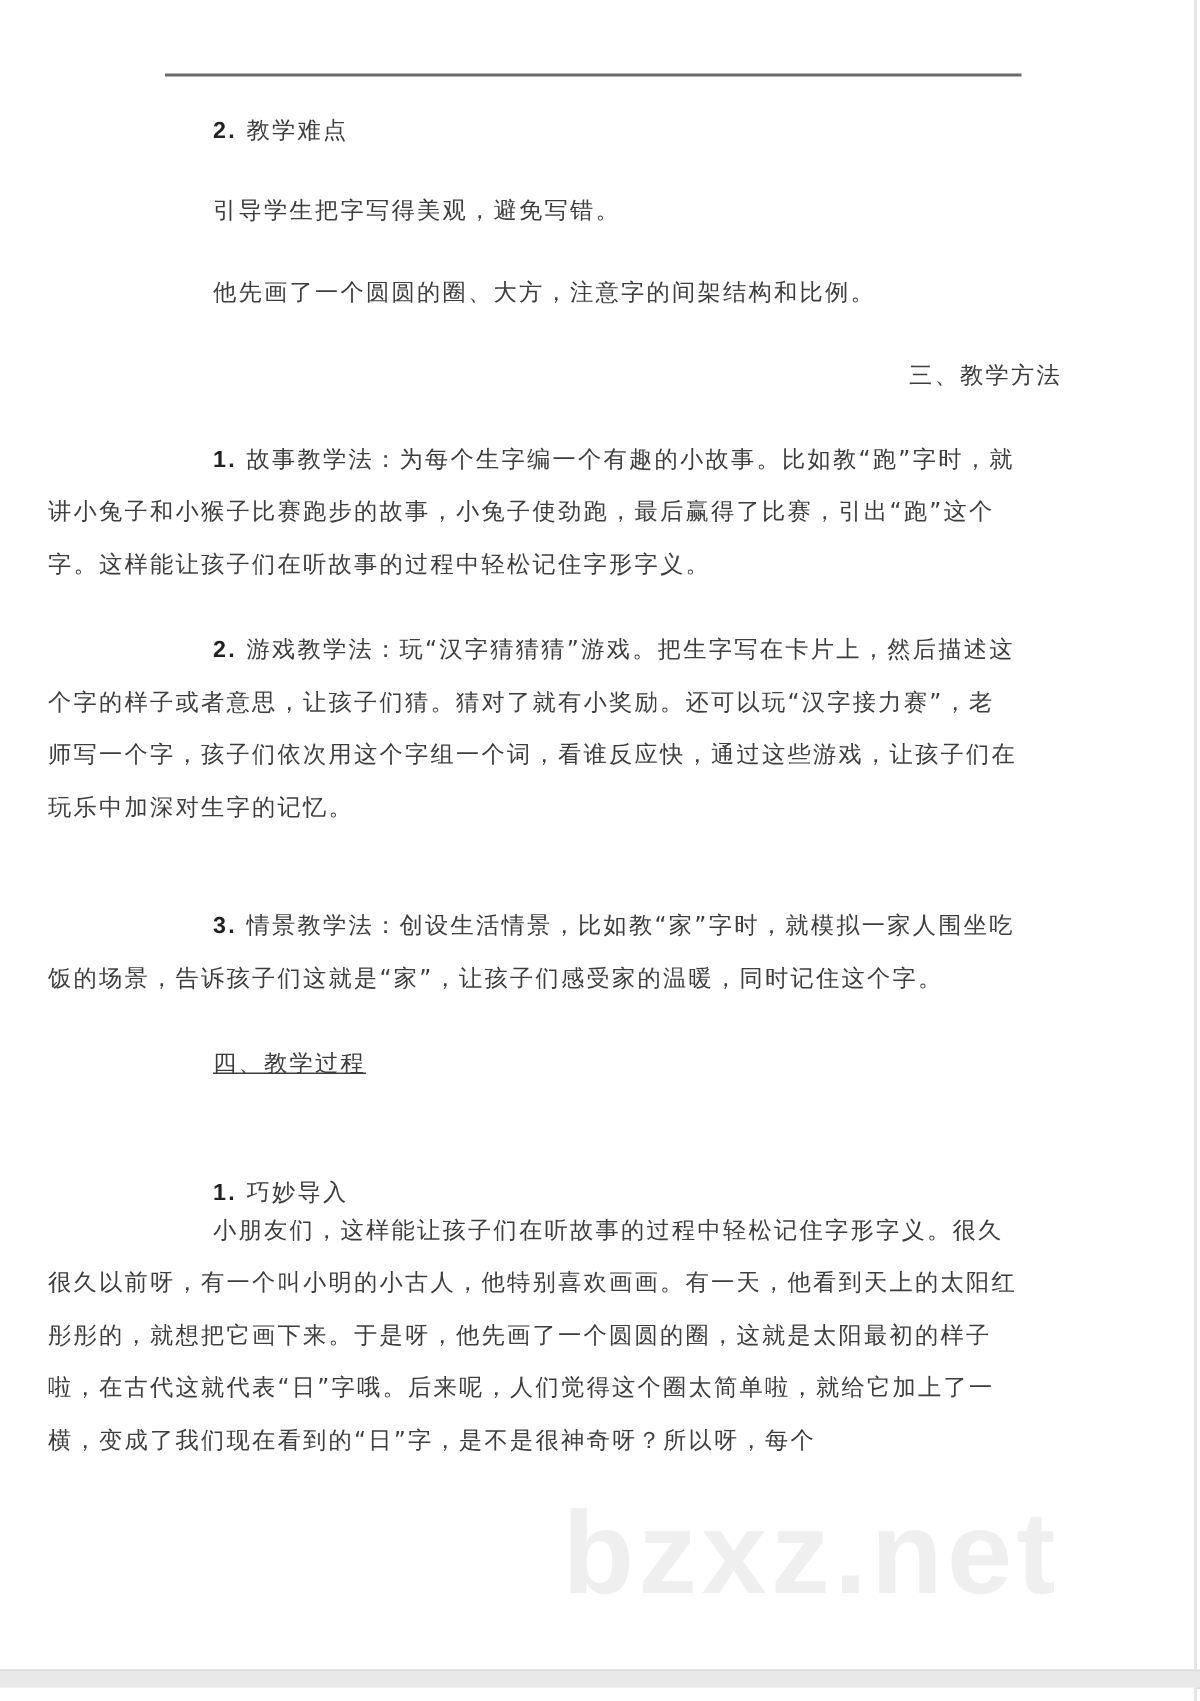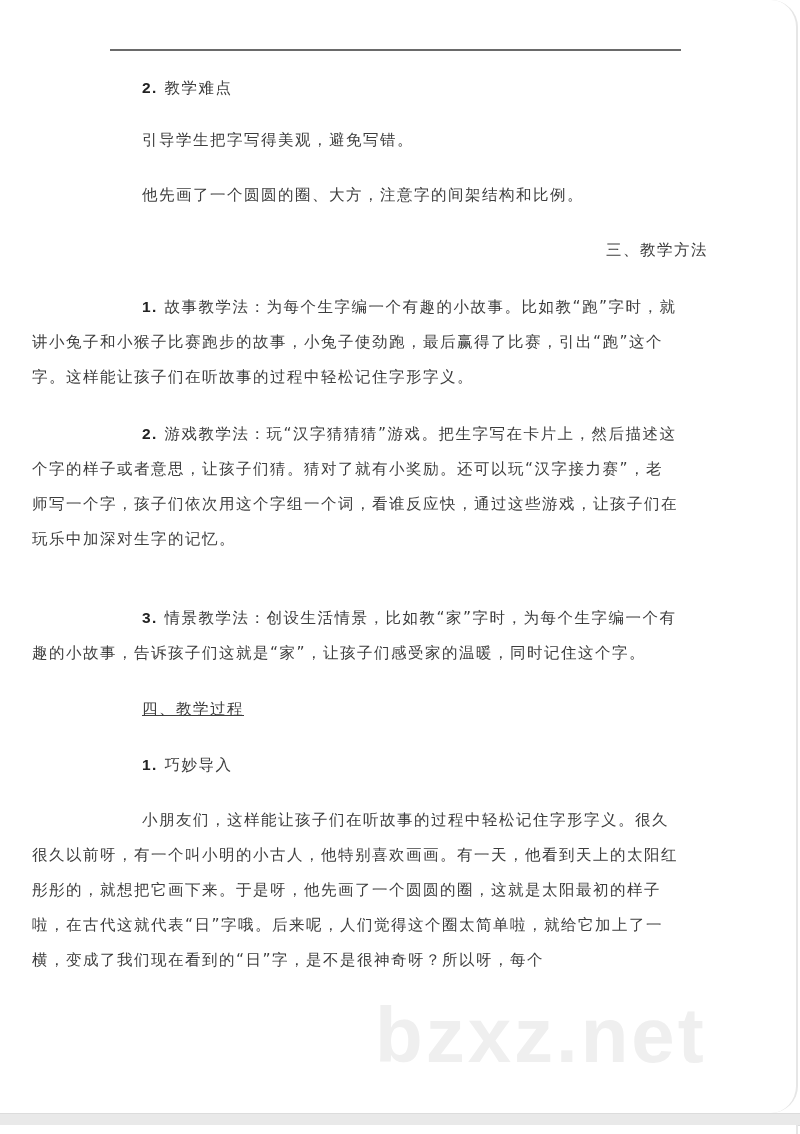--- a/index.html
+++ b/index.html
@@ -16,21 +16,20 @@
       color: #3a3a3a;
     }
     .page {
       position: absolute;
       left: 0;
       top: 0;
       width: 796px;
       height: 1113px;
       background: #ffffff;
       border-right: 2px solid #e6e6e6;
-      border-radius: 27px;
     }
     .header-rule {
       position: absolute;
       left: 110px;
       top: 49px;
       width: 571px;
       height: 2px;
       background: #6a6a6a;
     }
     .content {
@@ -100,25 +99,25 @@
     <p class="para" style="top:53px; padding-left:30px; width:536px;">引导学生把字写得美观，避免写错。</p>
 
     <p class="para" style="top:108px; padding-left:30px; width:536px;">他先画了一个圆圆的圈、大方，注意字的间架结构和比例。</p>
 
     <p class="para heading-l1" style="top:163px;text-align:right;">三、教学方法</p>
 
     <p class="para" style="top:219px; left:-80px; width:646px; text-indent:110px;"><span class="num">1.</span> <span>故事教学法：为每个生字编一个有趣的小故事。比如教“跑”字时，就讲小兔子和小猴子比赛跑步的故事，小兔子使劲跑，最后赢得了比赛，引出“跑”这个字。这样能让孩子们在听故事的过程中轻松记住字形字义。</span></p>
 
     <p class="para" style="top:346px; left:-80px; width:646px; text-indent:110px;"><span class="num">2.</span> <span>游戏教学法：玩“汉字猜猜猜”游戏。把生字写在卡片上，然后描述这个字的样子或者意思，让孩子们猜。猜对了就有小奖励。还可以玩“汉字接力赛”，老师写一个字，孩子们依次用这个字组一个词，看谁反应快，通过这些游戏，让孩子们在玩乐中加深对生字的记忆。</span></p>
 
-    <p class="para" style="top:530px; left:-80px; width:646px; text-indent:110px;"><span class="num">3.</span> <span>情景教学法：创设生活情景，比如教“家”字时，为每个生字编一个有趣的小故事，告诉孩子们这就是“家”，让孩子们感受家的温暖，同时记住这个字。</span></p>
+    <p class="para" style="top:530px; left:-80px; width:646px; text-indent:110px;"><span class="num">3.</span> <span>情景教学法：创设生活情景，比如教“家”字时，就模拟一家人围坐吃饭的场景，告诉孩子们这就是“家”，让孩子们感受家的温暖，同时记住这个字。</span></p>
 
     <p class="para heading-l1" style="top:622px;text-decoration:underline;">四、教学过程</p>
 
-    <p class="para heading-l1" style="top:677px;"><span class="num">1.</span> <span>巧妙导入</span></p>
+    <p class="para heading-l1" style="top:708px;"><span class="num">1.</span> <span>巧妙导入</span></p>
 
     <p class="para" style="top:733px; left:-80px; width:646px; text-indent:110px;">小朋友们，这样能让孩子们在听故事的过程中轻松记住字形字义。很久很久以前呀，有一个叫小明的小古人，他特别喜欢画画。有一天，他看到天上的太阳红彤彤的，就想把它画下来。于是呀，他先画了一个圆圆的圈，这就是太阳最初的样子啦，在古代这就代表“日”字哦。后来呢，人们觉得这个圈太简单啦，就给它加上了一横，变成了我们现在看到的“日”字，是不是很神奇呀？所以呀，每个</p>
 
   </div>
 
   <div class="watermark">bzxz.net</div>
 </div>
 
 <div class="page-gap"></div>
 <div class="next-page"></div>

